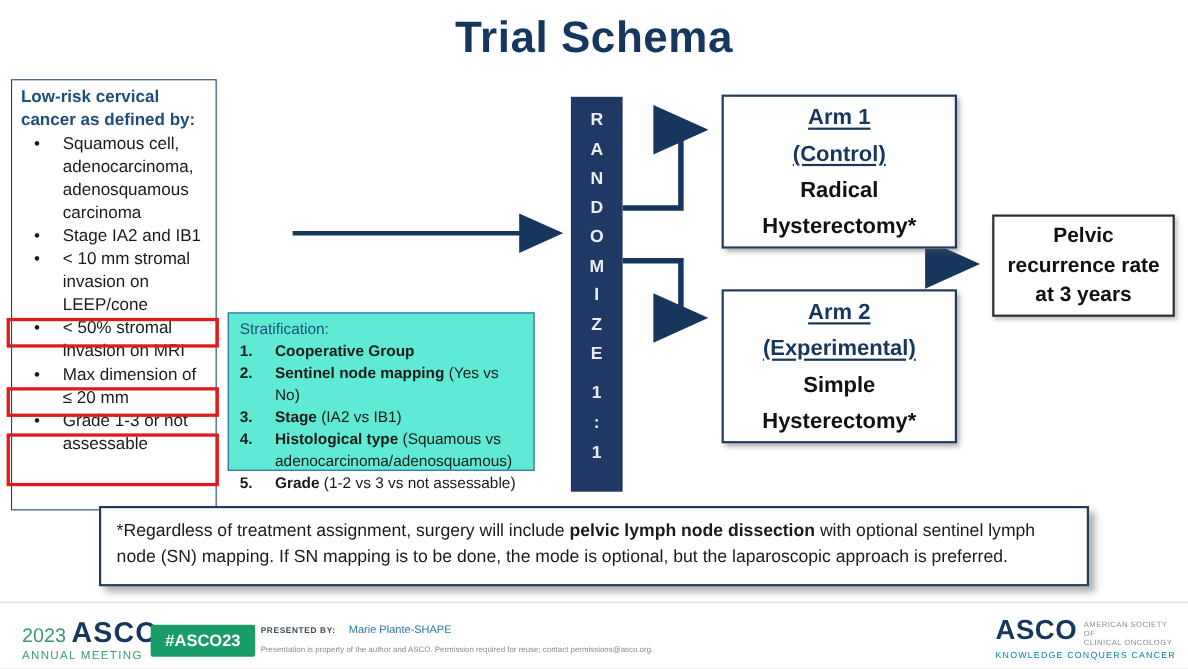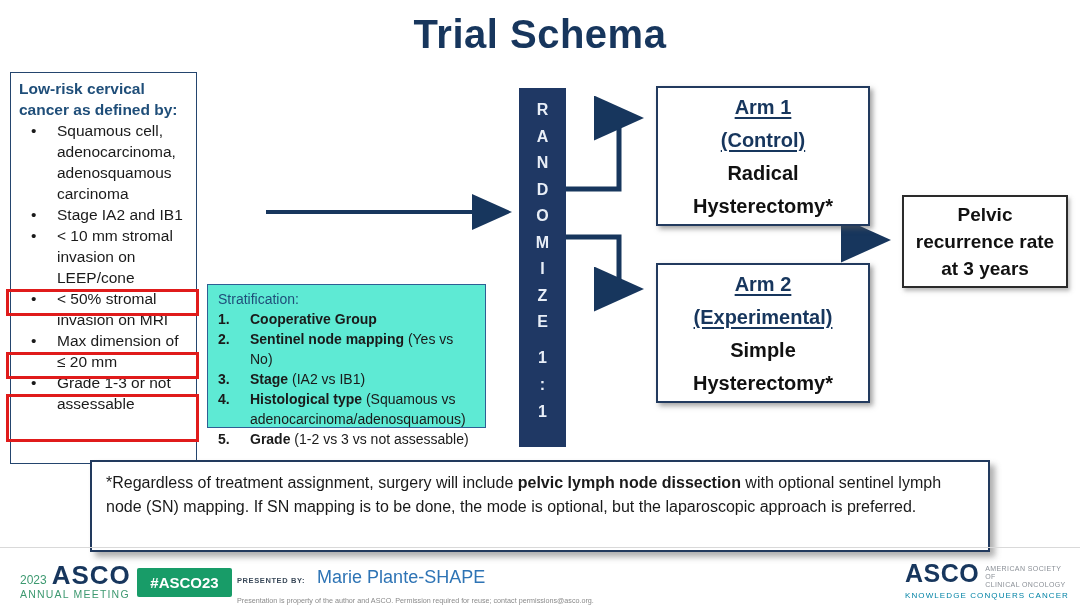--- a/index.html
+++ b/index.html
@@ -76,49 +76,49 @@
   
   #outcome-box {
     position:absolute; left:902px; top:195px; width:166px; height:93px;
     background:#fff; border:2px solid #2b2b2b; box-shadow:2px 3px 4px rgba(120,120,120,0.5);
     display:flex; align-items:center; justify-content:center; text-align:center;
     font-size:19px; line-height:27px; font-weight:bold; color:#111; padding:0 6px;
   }
 
   
   #note-box {
-    position:absolute; left:90px; top:460px; width:900px; height:92px;
+    position:absolute; left:90px; top:460px; width:900px; height:73px;
     background:#fff; border:2px solid #223a5e; box-shadow:5px 5px 6px rgba(80,80,80,0.45);
     padding:9px 14px; font-size:16px; line-height:24px; color:#1a1a1a;
   }
   #note-box .bold { font-weight:bold; }
 
   
   #arrows { position:absolute; left:0; top:0; width:1080px; height:608px; pointer-events:none; }
 
   
   #footer-divider {
     position:absolute; left:0; top:547px; width:1080px; height:1px; background:#d9d9d9;
   }
   #footer-logo-left { position:absolute; left:20px; top:563px; }
   #footer-logo-left .row1 { display:flex; align-items:baseline; }
-  #footer-logo-left .year { color:#3d9970; font-size:12px; margin-right:5px; }
+  #footer-logo-left .year { color:#3d9970; font-size:18px; margin-right:5px; }
   #footer-logo-left .org  { color:#17365d; font-size:26px; font-weight:bold; letter-spacing:1px; line-height:24px; }
   #footer-logo-left .sub  { color:#3d9970; font-size:10.5px; letter-spacing:1.2px; margin-top:1px; }
 
   #hashtag-badge {
     position:absolute; left:137px; top:568px; width:95px; height:29px;
     background:#189c68; color:#ffffff; font-weight:bold; font-size:15px;
     display:flex; align-items:center; justify-content:center; border-radius:2px;
   }
 
   #presented-block { position:absolute; left:237px; top:567px; }
   #presented-block .row { display:flex; align-items:baseline; }
   #presented-label { color:#3b4a5a; font-size:7.5px; font-weight:bold; letter-spacing:0.6px; }
-  #presenter-name  { color:#2e74b5; font-size:18px; margin-left:12px; }
+  #presenter-name  { color:#2e74b5; font-size:10px; margin-left:12px; }
   #disclaimer { color:#8a8a8a; font-size:7.2px; margin-top:8px; }
 
   #footer-logo-right { position:absolute; left:905px; top:562px; width:165px; }
   #footer-logo-right .row1 { display:flex; align-items:flex-start; }
   #footer-logo-right .org { color:#17365d; font-size:25px; font-weight:bold; letter-spacing:0.5px; line-height:22px; }
   #footer-logo-right .taglines { margin-left:6px; margin-top:3px; }
   #footer-logo-right .taglines div { color:#8a8f96; font-size:7px; letter-spacing:0.4px; line-height:8px; }
   #footer-logo-right .motto { color:#0082a5; font-size:8px; font-weight:normal; letter-spacing:1.1px; margin-top:2px; }
 </style>
 </head>

